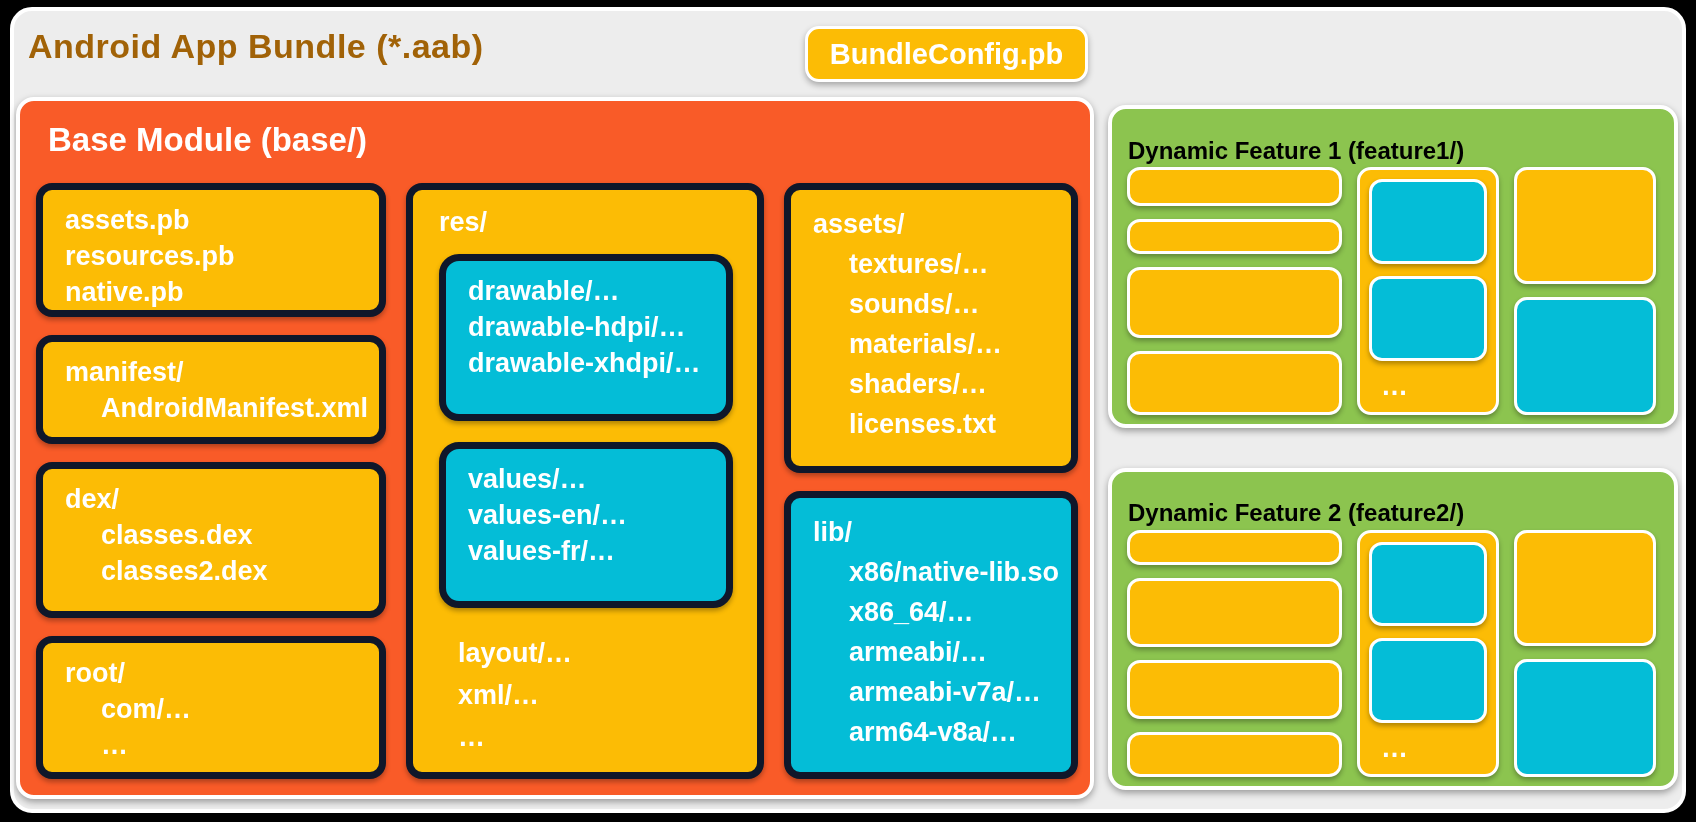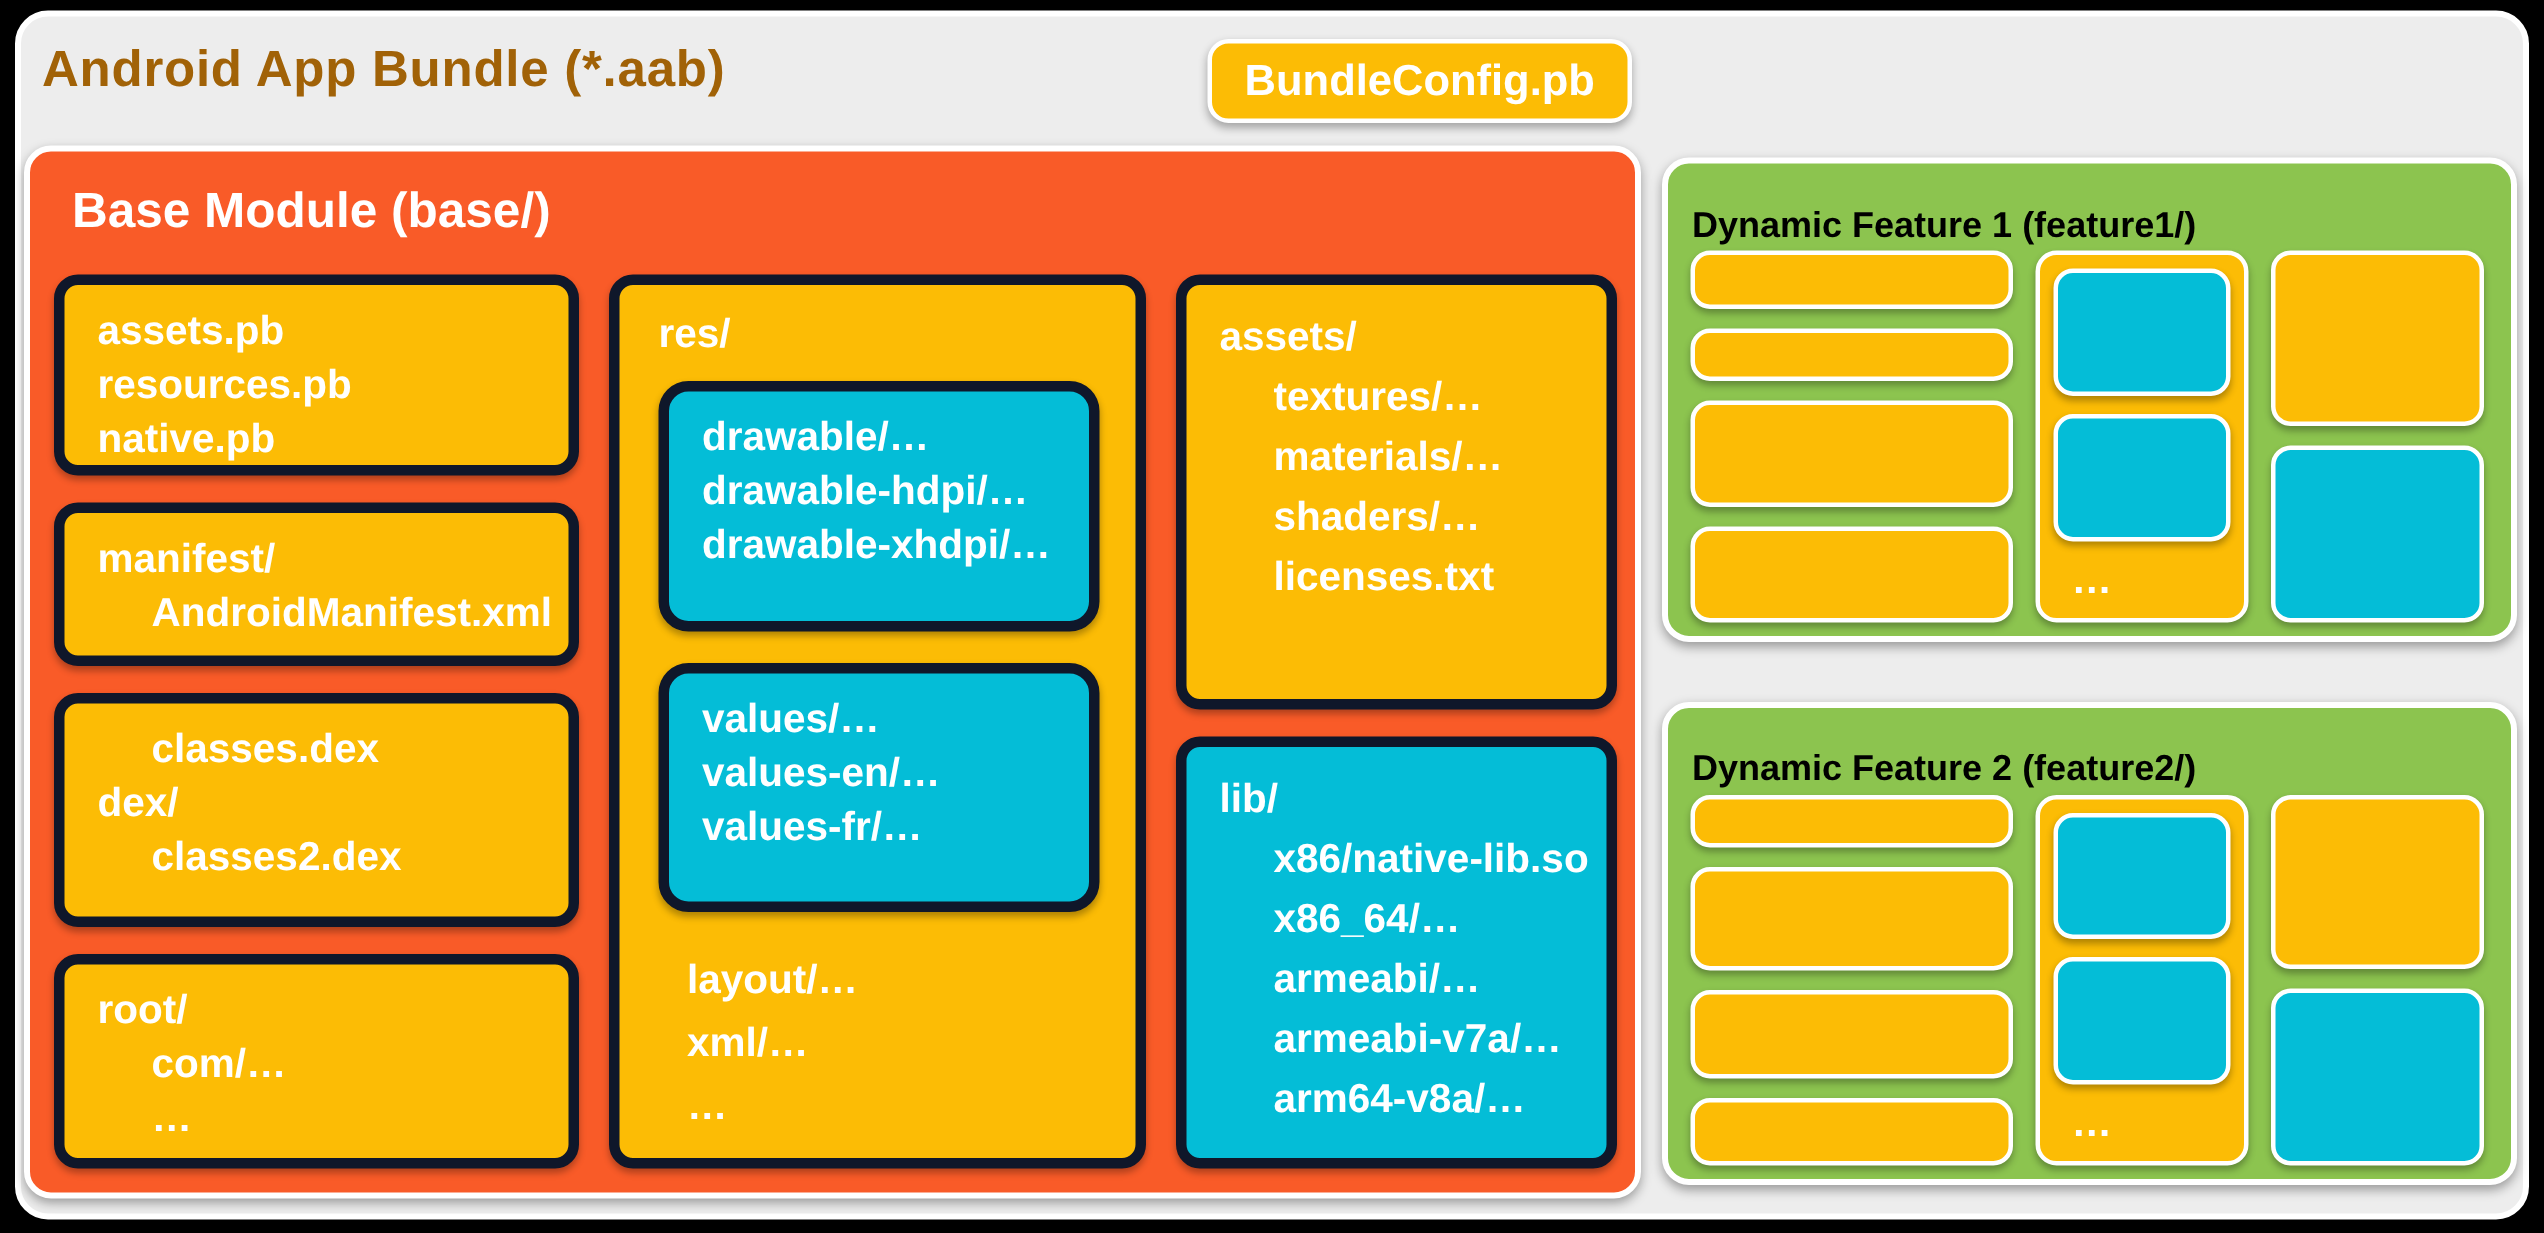--- a/index.html
+++ b/index.html
@@ -78,22 +78,22 @@
           <div class="card amber" style="flex:133">
             <div class="ln">assets.pb</div>
             <div class="ln">resources.pb</div>
             <div class="ln">native.pb</div>
           </div>
           <div class="card amber" style="flex:100">
             <div class="ln">manifest/</div>
             <div class="ln ind">AndroidManifest.xml</div>
           </div>
           <div class="card amber" style="flex:163">
+            <div class="ln">dex/</div>
             <div class="ln ind">classes.dex</div>
-            <div class="ln">dex/</div>
             <div class="ln ind">classes2.dex</div>
             <div class="ln ind">…</div>
           </div>
           <div class="card amber" style="flex:145">
             <div class="ln">root/</div>
             <div class="ln ind">com/…</div>
             <div class="ln ind">…</div>
           </div>
         </div>
 
@@ -117,20 +117,21 @@
               <div class="ln">xml/…</div>
               <div class="ln">…</div>
             </div>
           </div>
         </div>
 
         <div class="col col3">
           <div class="card amber" style="flex:290">
             <div class="ln">assets/</div>
             <div class="ln ind">textures/…</div>
+            <div class="ln ind">sounds/…</div>
             <div class="ln ind">materials/…</div>
             <div class="ln ind">shaders/…</div>
             <div class="ln ind">licenses.txt</div>
           </div>
           <div class="card cyan" style="flex:287">
             <div class="ln">lib/</div>
             <div class="ln ind">x86/native-lib.so</div>
             <div class="ln ind">x86_64/…</div>
             <div class="ln ind">armeabi/…</div>
             <div class="ln ind">armeabi-v7a/…</div>

